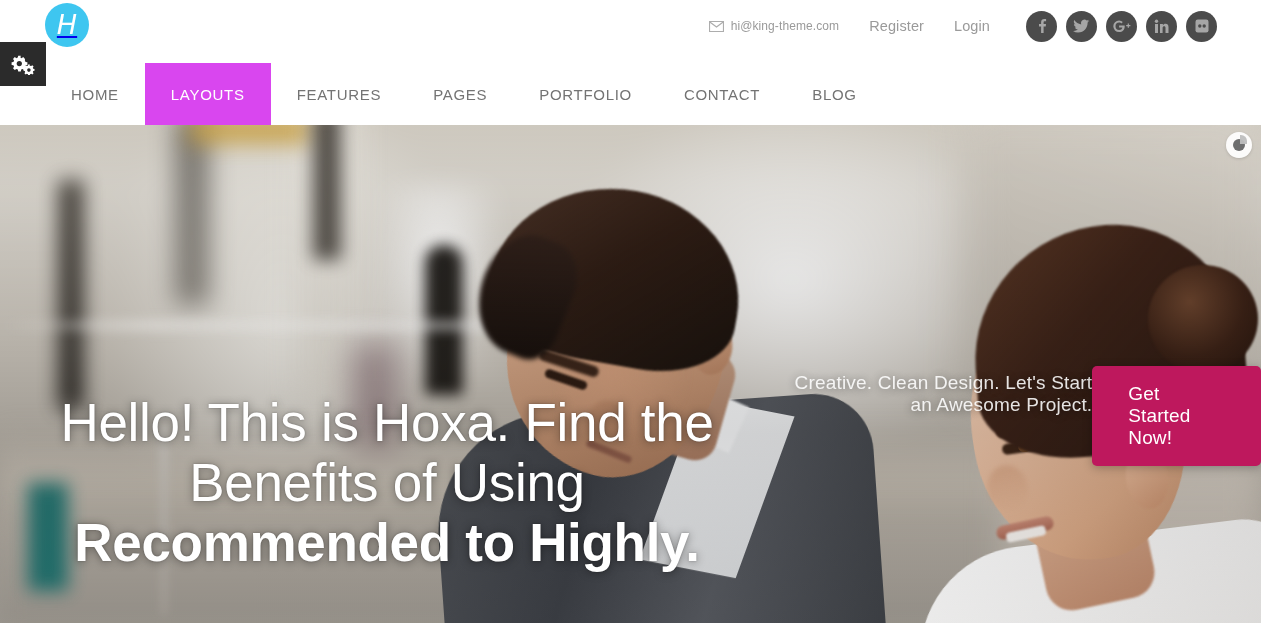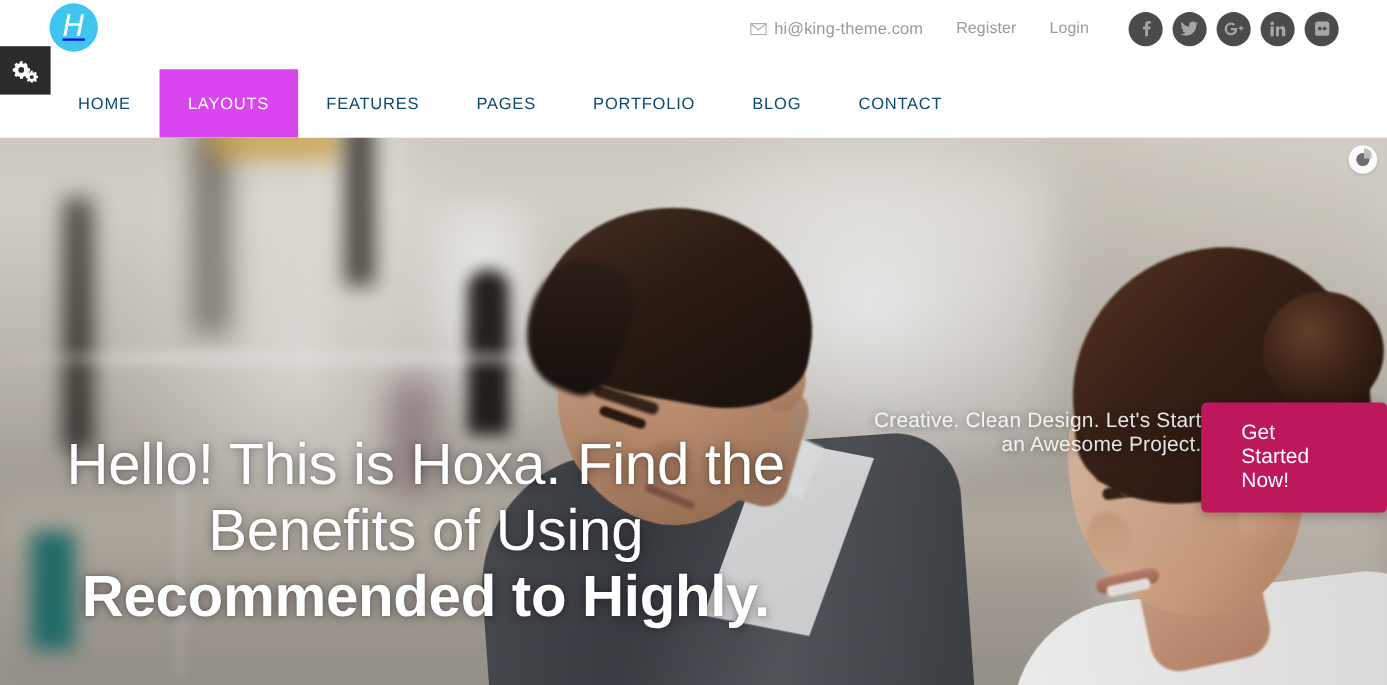--- a/index.html
+++ b/index.html
@@ -17,21 +17,21 @@
   .header { position:relative; width:100%; height:125px; background:#fff; z-index:30; }
 
   
   .topbar {
     position:absolute; top:0; right:0; height:52px;
     display:flex; align-items:center; gap:0;
     padding-right:44px;
   }
   .topbar-email {
     display:flex; align-items:center; gap:7px;
-    font-size:15px; color:#9a9a9a; letter-spacing:.1px;
+    font-size:12px; color:#9a9a9a; letter-spacing:.1px;
   }
   .env-icon { display:inline-block; width:15px; height:11px; position:relative; }
   .env-icon svg { display:block; }
   .topbar-link {
     font-size:14.5px; color:#9a9a9a; text-decoration:none; letter-spacing:.1px;
     margin-left:30px;
   }
   .socials { display:flex; align-items:center; gap:9px; margin-left:36px; }
   .soc {
     width:31px; height:31px; border-radius:50%; background:#4b4b4b;
@@ -63,21 +63,21 @@
   .settings-tab svg { display:block; }
 
   
   .mainnav {
     position:absolute; left:45px; bottom:0;
     display:flex; align-items:stretch; height:62px;
   }
   .navitem {
     display:flex; align-items:center; justify-content:center;
     padding:0 26px; height:62px;
-    font-size:15px; color:#0c4a6e; letter-spacing:.7px;
+    font-size:15px; color:#737373; letter-spacing:.7px;
     text-decoration:none; cursor:pointer; white-space:nowrap;
   }
   .navitem.active { background:#d946ef; color:#ffffff; }
 
   
   .hero {
     position:absolute; top:125px; left:0;
     width:1261px; height:498px; overflow:hidden;
   }
   .hero-photo { position:absolute; inset:0; overflow:hidden; }
@@ -404,22 +404,22 @@
         </g>
       </svg>
     </div>
 
     <nav class="mainnav">
       <a class="navitem" href="#">HOME</a>
       <a class="navitem active" href="#">LAYOUTS</a>
       <a class="navitem" href="#">FEATURES</a>
       <a class="navitem" href="#">PAGES</a>
       <a class="navitem" href="#">PORTFOLIO</a>
+      <a class="navitem" href="#">CONTACT</a>
       <a class="navitem" href="#">BLOG</a>
-      <a class="navitem" href="#">CONTACT</a>
     </nav>
   </header>
 
   <section class="hero">
 
     <div class="hero-photo">
       <div class="bg-base"></div>
       <div class="bg-col-a"></div>
       <div class="bg-col-b"></div>
       <div class="bg-col-c"></div>

